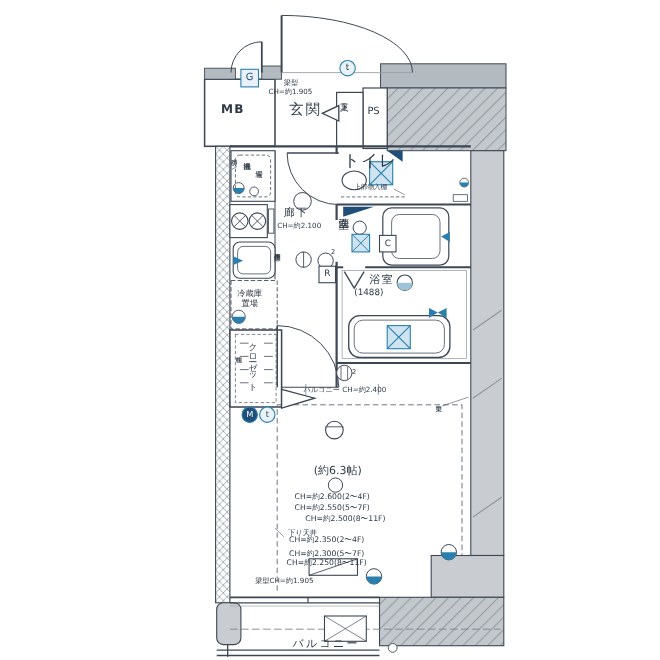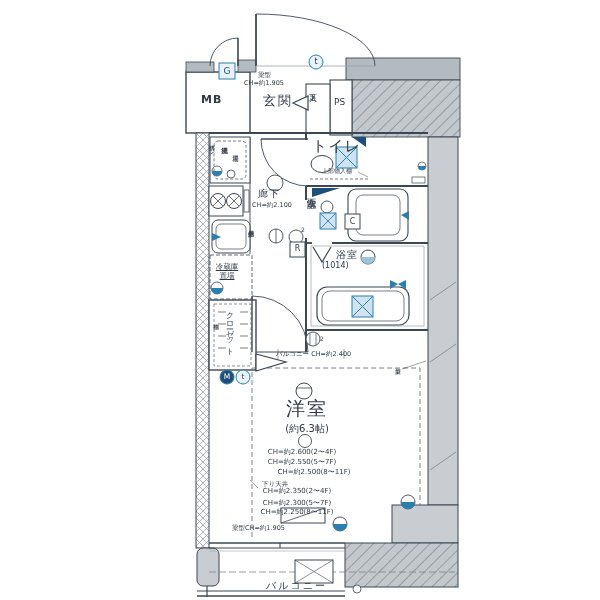--- a/index.html
+++ b/index.html
@@ -2,21 +2,21 @@
 <html><head>
 <meta charset="utf-8">
 <style>
   html,body{margin:0;padding:0;background:#ffffff;}
   #stage{position:relative;width:600px;height:600px;background:#ffffff;overflow:hidden;
          font-family:"DejaVu Sans","Liberation Sans",sans-serif;color:#2e3a46;}
   #linework{position:absolute;left:0;top:0;}
   .lb{position:absolute;line-height:1;white-space:nowrap;color:#2e3a46;}
   .v{writing-mode:vertical-rl;text-orientation:upright;white-space:normal;}
   .ctr{text-align:center;}
-  .wrap{white-space:normal;line-height:1.15;text-align:center;text-decoration:underline;}
+  .wrap{white-space:normal;line-height:1.15;text-align:center;}
 </style>
 </head>
 <body>
 
 <div id="stage">
 
 <svg id="linework" width="600" height="600" viewBox="0 0 600 600">
   <defs>
     <pattern id="hatch" width="8" height="8" patternUnits="userSpaceOnUse" patternTransform="rotate(45)">
       <rect width="8" height="8" fill="#c3c8cc"></rect>
@@ -221,35 +221,34 @@
   <span class="lb" style="left:263px;top:94px;font-size:13px;letter-spacing:2px">玄関</span>
   <span class="lb v" style="left:309px;top:88px;font-size:7.5px">下足入</span>
   <span class="lb" style="left:334px;top:98px;font-size:9px">PS</span>
   <span class="lb" style="left:312px;top:139px;font-size:15px;letter-spacing:1px">トイレ</span>
   <span class="lb" style="left:322px;top:168px;font-size:6px">上部物入棚</span>
   <span class="lb" style="left:258px;top:189px;font-size:10px;letter-spacing:1px">廊下</span>
   <span class="lb" style="left:252px;top:202px;font-size:6.5px">CH=約2.100</span>
   <span class="lb v" style="left:307px;top:191px;font-size:9.5px">洗面室</span>
   <span class="lb ctr" style="left:345px;top:218px;width:15px;font-size:8px">C</span>
   <span class="lb" style="left:336px;top:250px;font-size:10px;letter-spacing:1px">浴室</span>
-  <span class="lb" style="left:322px;top:262px;font-size:8px">(1014)</span>
+  <span class="lb" style="left:322px;top:262px;font-size:8px">(1488)</span>
   <span class="lb v" style="left:209px;top:140px;font-size:5.5px">防水パン</span>
   <span class="lb v" style="left:221px;top:142px;font-size:6.5px">洗濯機</span>
   <span class="lb v" style="left:232px;top:150px;font-size:6.5px">置場</span>
   <span class="lb v" style="left:248px;top:226px;font-size:6px">上部吊戸棚</span>
   <span class="lb wrap" style="left:213px;top:263px;width:28px;font-size:7.5px">冷蔵庫置場</span>
   <span class="lb" style="left:301px;top:227px;font-size:6px">2</span>
   <span class="lb ctr" style="left:290px;top:245px;width:15px;font-size:8px">R</span>
   <span class="lb" style="left:320px;top:336px;font-size:6px">2</span>
   <span class="lb v" style="left:225px;top:306px;font-size:8px">クローゼット</span>
   <span class="lb v" style="left:213px;top:320px;font-size:5.5px">枕棚</span>
   <span class="lb ctr" style="left:220px;top:373px;width:14px;font-size:7.5px;color:#ffffff">M</span>
   <span class="lb ctr" style="left:236px;top:373px;width:14px;font-size:7.5px">t</span>
   <span class="lb" style="left:276px;top:351px;font-size:6.5px">バルコニー CH=約2.400</span>
-  <span class="lb ctr" style="left:262px;top:399px;width:90px;font-size:19px;letter-spacing:2px">洋室</span>
   <span class="lb ctr" style="left:258px;top:424px;width:98px;font-size:10px">(約6.3帖)</span>
   <span class="lb ctr" style="left:252px;top:449px;width:100px;font-size:7px">CH=約2.600(2〜4F)</span>
   <span class="lb ctr" style="left:252px;top:459px;width:100px;font-size:7px">CH=約2.550(5〜7F)</span>
   <span class="lb ctr" style="left:264px;top:469px;width:100px;font-size:7px">CH=約2.500(8〜11F)</span>
   <span class="lb" style="left:262px;top:481px;font-size:6.5px">下り天井</span>
   <span class="lb ctr" style="left:247px;top:488px;width:100px;font-size:7px">CH=約2.350(2〜4F)</span>
   <span class="lb ctr" style="left:247px;top:500px;width:100px;font-size:7px">CH=約2.300(5〜7F)</span>
   <span class="lb ctr" style="left:247px;top:509px;width:100px;font-size:7px">CH=約2.250(8〜11F)</span>
   <span class="lb" style="left:232px;top:525px;font-size:6.5px">梁型CH=約1.905</span>
   <span class="lb v" style="left:395px;top:364px;font-size:5.5px">梁型</span>

